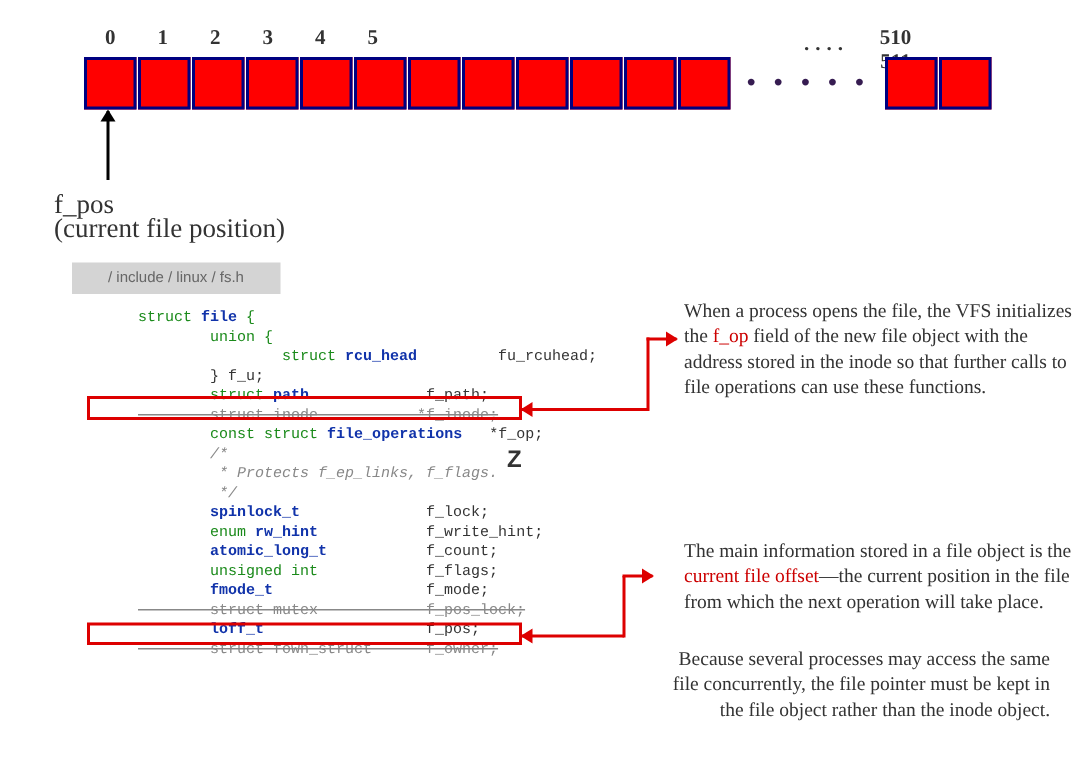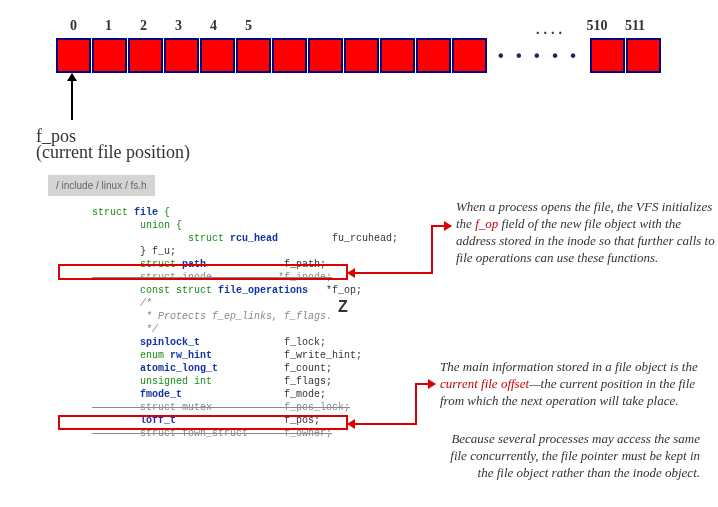--- a/index.html
+++ b/index.html
@@ -55,20 +55,21 @@
     font-family: "Times New Roman", serif;
     font-weight: bold;
     font-size: 14px;
     letter-spacing: 4px;
   }
   .idx-tail {
     position: absolute;
     top: 18px;
     left: 578px;
     display: flex;
+    flex-direction: column;
   }
 
   .fpos-arrow {
     position: absolute;
     top: 74px;
     left: 71px;
     width: 2px;
     height: 46px;
     background: #000;
   }
@@ -96,21 +97,21 @@
     top: 175px;
     left: 48px;
     width: 330px;
     font-family: "Consolas","Menlo","Courier New",monospace;
     font-size: 10px;
     line-height: 13px;
   }
   .code-header {
     background: #d4d4d4;
     color: #666;
-    padding: 4px 8px;
+    padding: 4px 24px;
     display: inline-block;
     font-family: Arial,sans-serif;
     font-size: 10px;
     margin-bottom: 10px;
   }
   .code-line { white-space: pre; margin-left: 44px; }
   .kw  { color: #1a8a1a; }   
   .bl  { color: #1133aa; font-weight: bold; }
   .cmt { color: #888; font-style: italic; }
   .strike { text-decoration: line-through; color: #888; }
@@ -152,24 +153,23 @@
   #conn2-down { position:absolute; top:384px; left:415px; width:2px; height:41px; background:#d00;}
   #conn2b { top:383px; left:415px; width:20px;}
 
   
   .para {
     position: absolute;
     font-family: "Times New Roman", serif;
     font-size: 13px;
     line-height: 17px;
     width: 260px;
-    font-style: italic;
   }
   #para1 { top: 198px; left: 456px; }
-  #para2 { top: 358px; left: 440px; }
+  #para2 { top: 358px; left: 456px; }
   #para3 { top: 430px; left: 440px; text-align: right; }
   .red-term { color: #c00; }
 
   .stray-z {
     position: absolute;
     top: 298px;
     left: 338px;
     font-family: Arial,sans-serif;
     font-size: 16px;
     font-weight: bold;

